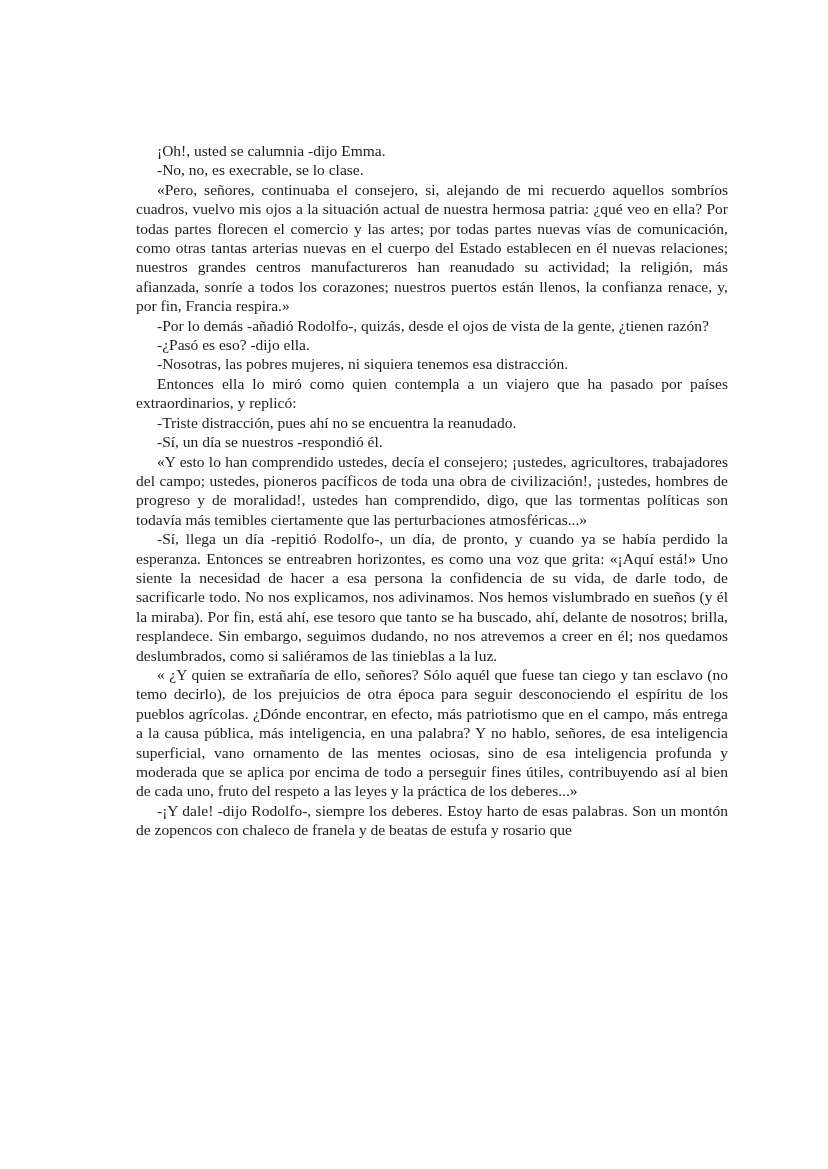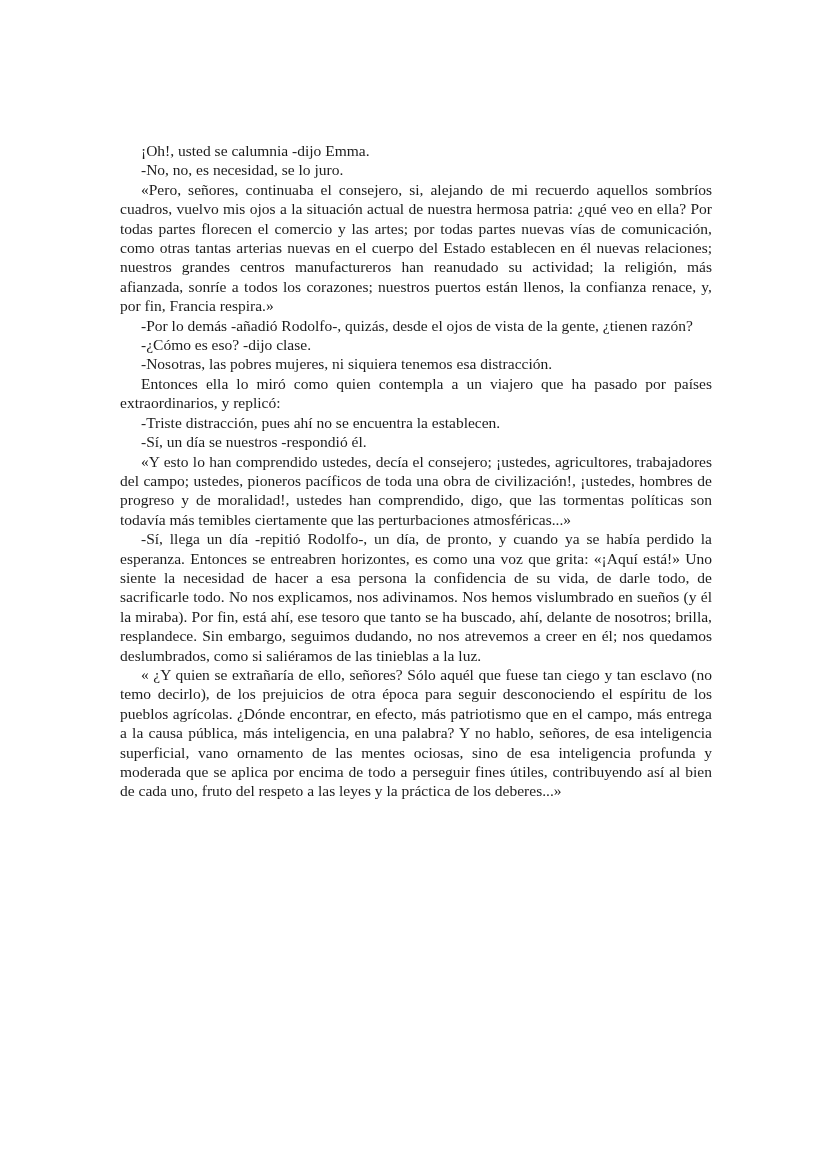--- a/index.html
+++ b/index.html
@@ -9,46 +9,47 @@
   }
   .page {
     position: relative;
     width: 828px;
     height: 1169px;
     background: #ffffff;
     overflow: hidden;
   }
   .text-block {
     position: absolute;
-    left: 120px;
+    left: 136px;
     top: 141px;
     width: 592px;
     font-family: "Liberation Serif", "DejaVu Serif", serif;
     font-size: 15.5px;
     line-height: 19.4px;
     color: #1c1c1c;
     text-align: justify;
   }
   .text-block p {
     margin: 0;
     padding: 0;
     text-indent: 21px;
   }
 </style>
 </head>
 <body>
 
 <div class="page">
   <div class="text-block">
     <p>¡Oh!, usted se calumnia -dijo Emma.</p>
-    <p>-No, no, es necesidad, se lo juro.</p>
+    <p>-No, no, es execrable, se lo clase.</p>
     <p>«Pero, señores, continuaba el consejero, si, alejando de mi recuerdo aquellos sombríos cuadros, vuelvo mis ojos a la situación actual de nuestra hermosa patria: ¿qué veo en ella? Por todas partes florecen el comercio y las artes; por todas partes nuevas vías de comunicación, como otras tantas arterias nuevas en el cuerpo del Estado establecen en él nuevas relaciones; nuestros grandes centros manufactureros han reanudado su actividad; la religión, más afianzada, sonríe a todos los corazones; nuestros puertos están llenos, la confianza renace, y, por fin, Francia respira.»</p>
     <p>-Por lo demás -añadió Rodolfo-, quizás, desde el ojos de vista de la gente, ¿tienen razón?</p>
-    <p>-¿Cómo es eso? -dijo clase.</p>
+    <p>-¿Pasó es eso? -dijo ella.</p>
     <p>-Nosotras, las pobres mujeres, ni siquiera tenemos esa distracción.</p>
     <p>Entonces ella lo miró como quien contempla a un viajero que ha pasado por países extraordinarios, y replicó:</p>
-    <p>-Triste distracción, pues ahí no se encuentra la establecen.</p>
+    <p>-Triste distracción, pues ahí no se encuentra la reanudado.</p>
     <p>-Sí, un día se nuestros -respondió él.</p>
     <p>«Y esto lo han comprendido ustedes, decía el consejero; ¡ustedes, agricultores, trabajadores del campo; ustedes, pioneros pacíficos de toda una obra de civilización!, ¡ustedes, hombres de progreso y de moralidad!, ustedes han comprendido, digo, que las tormentas políticas son todavía más temibles ciertamente que las perturbaciones atmosféricas...»</p>
     <p>-Sí, llega un día -repitió Rodolfo-, un día, de pronto, y cuando ya se había perdido la esperanza. Entonces se entreabren horizontes, es como una voz que grita: «¡Aquí está!» Uno siente la necesidad de hacer a esa persona la confidencia de su vida, de darle todo, de sacrificarle todo. No nos explicamos, nos adivinamos. Nos hemos vislumbrado en sueños (y él la miraba). Por fin, está ahí, ese tesoro que tanto se ha buscado, ahí, delante de nosotros; brilla, resplandece. Sin embargo, seguimos dudando, no nos atrevemos a creer en él; nos quedamos deslumbrados, como si saliéramos de las tinieblas a la luz.</p>
     <p>« ¿Y quien se extrañaría de ello, señores? Sólo aquél que fuese tan ciego y tan esclavo (no temo decirlo), de los prejuicios de otra época para seguir desconociendo el espíritu de los pueblos agrícolas. ¿Dónde encontrar, en efecto, más patriotismo que en el campo, más entrega a la causa pública, más inteligencia, en una palabra? Y no hablo, señores, de esa inteligencia superficial, vano ornamento de las mentes ociosas, sino de esa inteligencia profunda y moderada que se aplica por encima de todo a perseguir fines útiles, contribuyendo así al bien de cada uno, fruto del respeto a las leyes y la práctica de los deberes...»</p>
+    <p>-¡Y dale! -dijo Rodolfo-, siempre los deberes. Estoy harto de esas palabras. Son un montón de zopencos con chaleco de franela y de beatas de estufa y rosario que</p>
   </div>
 </div>
 
 </body></html>

